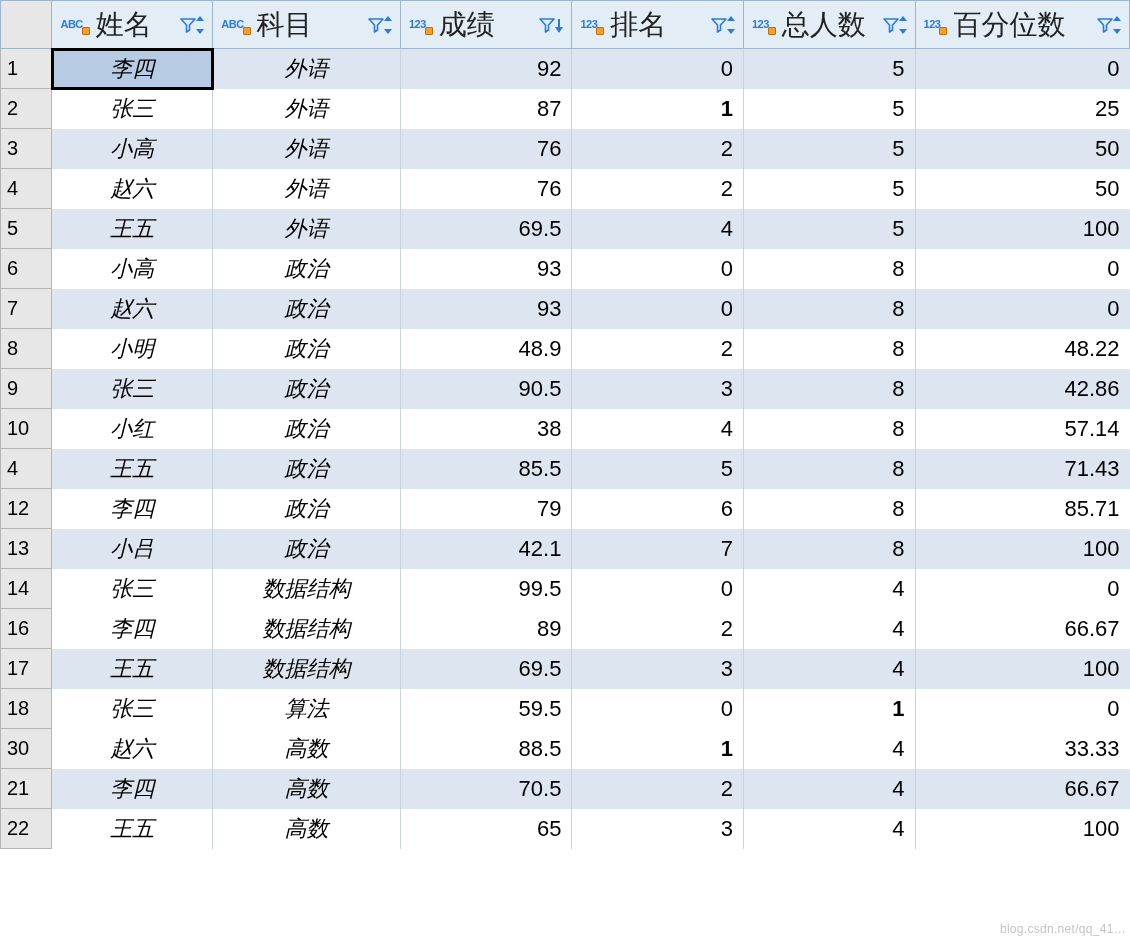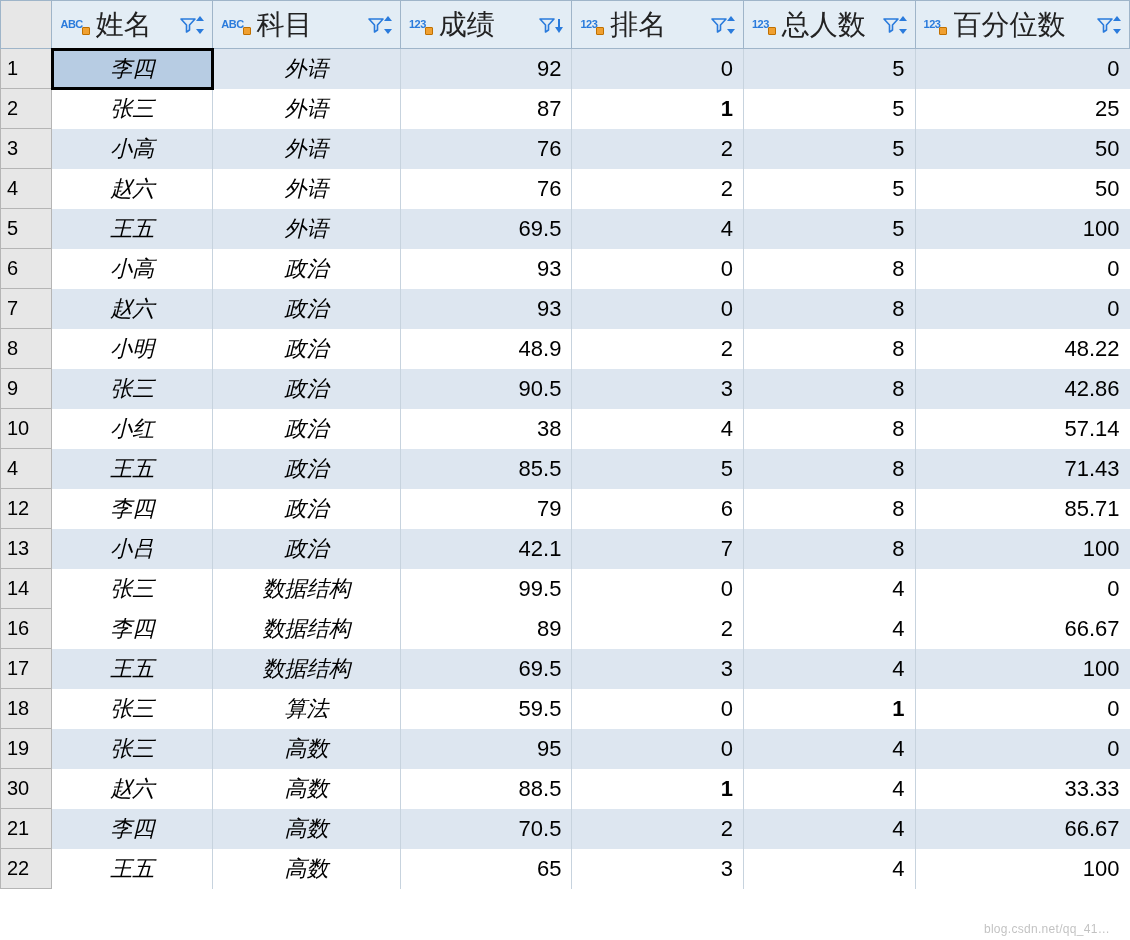--- a/index.html
+++ b/index.html
@@ -103,21 +103,21 @@
 
   
   td.selected {
     outline: 3px solid #000;
     outline-offset: -2px;
     background: #b7cce3 !important;
   }
 
   .watermark {
     position: fixed;
-    right: 20px;
+    right: 4px;
     bottom: 4px;
     font-size: 12px;
     color: rgba(120,120,120,0.45);
     letter-spacing: 0.3px;
     pointer-events: none;
   }
 </style>
 </head>
 <body>
 
@@ -415,29 +415,20 @@
       </tr>
       <tr class="even">
         <td class="rownum">18</td>
         <td class="data txt">张三</td>
         <td class="data txt">算法</td>
         <td class="data num">59.5</td>
         <td class="data num">0</td>
         <td class="data num bold">1</td>
         <td class="data num">0</td>
       </tr>
-      <tr class="odd">
-        <td class="rownum">19</td>
-        <td class="data txt">张三</td>
-        <td class="data txt">高数</td>
-        <td class="data num">95</td>
-        <td class="data num">0</td>
-        <td class="data num">4</td>
-        <td class="data num">0</td>
-      </tr>
       <tr class="even">
         <td class="rownum">30</td>
         <td class="data txt">赵六</td>
         <td class="data txt">高数</td>
         <td class="data num">88.5</td>
         <td class="data num bold">1</td>
         <td class="data num">4</td>
         <td class="data num">33.33</td>
       </tr>
       <tr class="odd">

